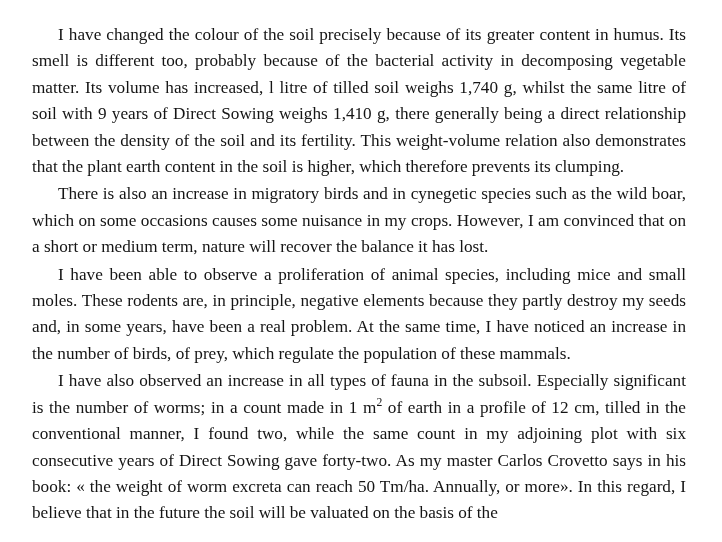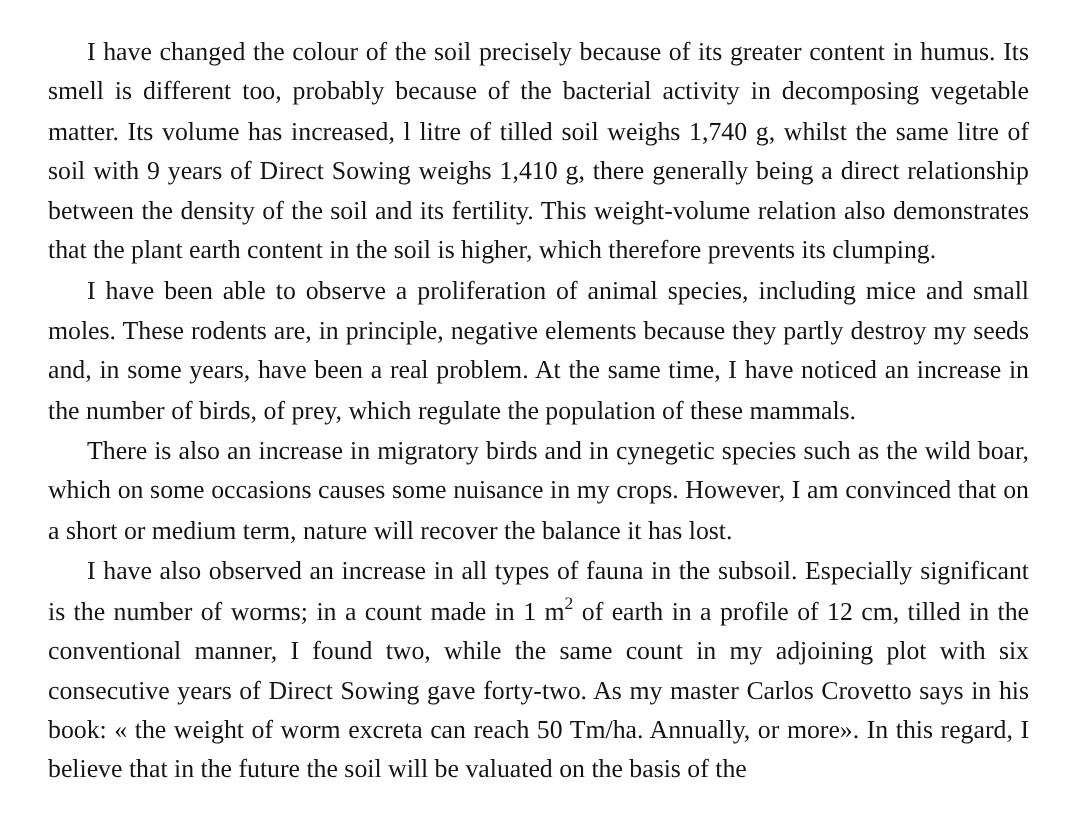--- a/index.html
+++ b/index.html
@@ -41,19 +41,19 @@
   }
 </style>
 </head>
 <body>
 
 <div id="page">
 
   <p class="para">I have changed the colour of the soil precisely because of its greater content in humus. Its smell is different too, probably because of the bacterial activity in decomposing vegetable matter. Its volume has increased, l litre of tilled soil weighs 1,740 g, whilst the same litre of soil with 9 years of Direct Sowing weighs 1,410 g, there generally being a direct relationship between the density of the soil and its fertility. This weight-volume relation also demonstrates that the plant earth content in the soil is higher, which therefore prevents its clumping.</p>
 
 
+  <p class="para">There is also an increase in migratory birds and in cynegetic species such as the wild boar, which on some occasions causes some nuisance in my crops. However, I am convinced that on a short or medium term, nature will recover the balance it has lost.</p>
+
   <p class="para">I have been able to observe a proliferation of animal species, including mice and small moles. These rodents are, in principle, negative elements because they partly destroy my seeds and, in some years, have been a real problem. At the same time, I have noticed an increase in the number of birds, of prey, which regulate the population of these mammals.</p>
-
-  <p class="para">There is also an increase in migratory birds and in cynegetic species such as the wild boar, which on some occasions causes some nuisance in my crops. However, I am convinced that on a short or medium term, nature will recover the balance it has lost.</p>
 
   <p class="para"><span>I  have also observed an increase in all types of fauna in the subsoil. Especially significant is the number of worms; in a count made in 1 m</span><sup>2</sup><span> of earth in a profile of 12 cm, tilled in the conventional manner, I found two, while the same count in my adjoining plot with six consecutive years of Direct Sowing gave forty-two. As my master Carlos Crovetto says in his book: « the weight of worm excreta can reach 50 Tm/ha. Annually, or more». In this regard, I believe that in the future the soil will be valuated on the basis of the</span></p>
 
 </div>
 
 </body></html>

